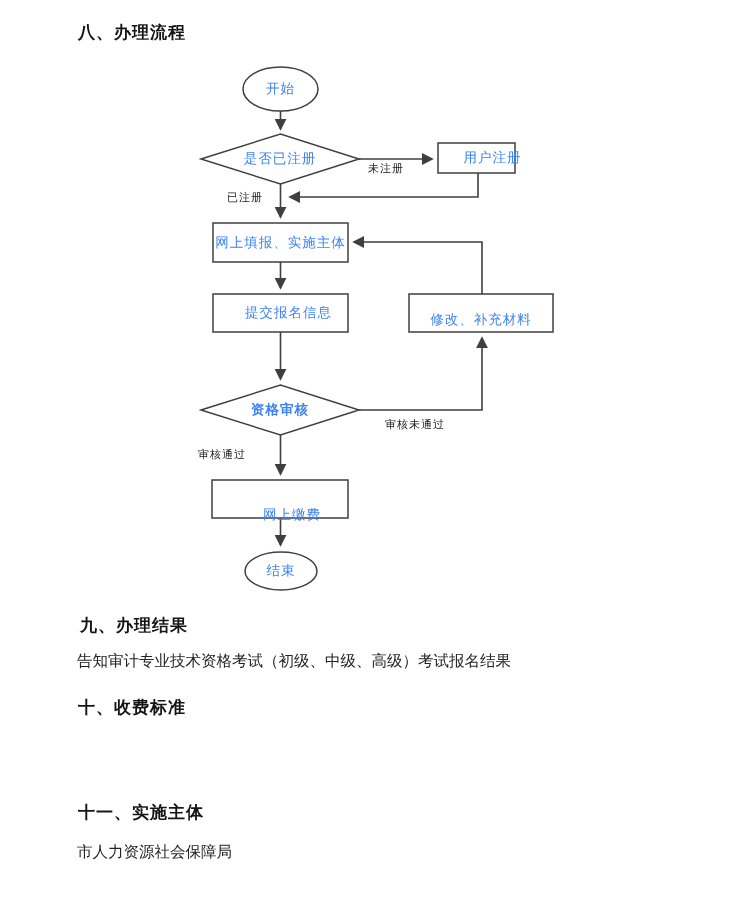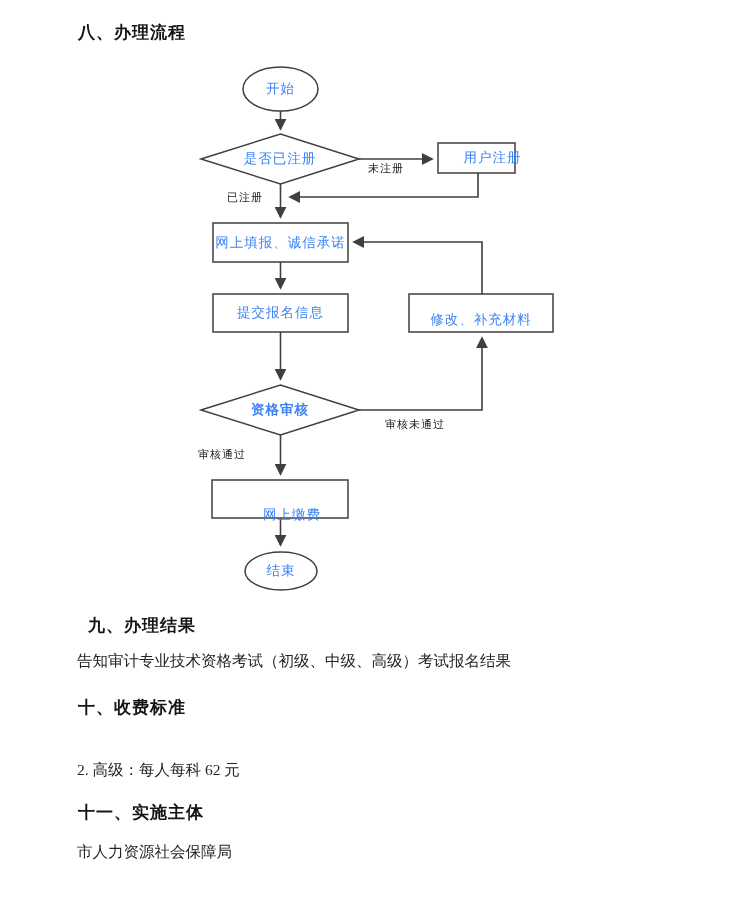--- a/index.html
+++ b/index.html
@@ -93,34 +93,33 @@
       <rect x="409" y="294" width="144" height="38"></rect>
       <polygon points="201,410 280.5,385 359,410 280.5,435"></polygon>
       <rect x="212" y="480" width="136" height="38"></rect>
       <ellipse cx="281" cy="571" rx="36" ry="19"></ellipse>
     </g>
   </svg>
 
   <div class="node" style="left:243px; top:67px; width:75px; height:44px;">开始</div>
   <div class="node" style="left:201px; top:134px; width:158px; height:50px;">是否已注册</div>
   <div class="node" style="left:438px; top:143px; width:77px; height:30px;padding-left:16px;">用户注册</div>
-  <div class="node" style="left:213px; top:223px; width:135px; height:39px;">网上填报、诚信承诺</div>
-  <div class="node" style="left:213px; top:294px; width:135px; height:38px;">提交报名信息</div>
+  <div class="node" style="left:213px; top:223px; width:135px; height:39px;">网上填报、实施主体</div>
+  <div class="node" style="left:213px; top:294px; width:135px; height:38px;padding-left:8px;">提交报名信息</div>
   <div class="node" style="left:409px; top:294px; width:144px; height:52px;">修改、补充材料</div>
   <div class="node" style="left:201px; top:385px; width:158px; height:50px;font-weight:bold;">资格审核</div>
   <div class="node" style="left:212px; top:496px; width:160px; height:38px;">网上缴费</div>
   <div class="node" style="left:245px; top:552px; width:72px; height:38px;">结束</div>
 
   <div class="edge-label" style="left:368px; top:161px;">未注册</div>
   <div class="edge-label" style="left:227px; top:190px;">已注册</div>
   <div class="edge-label" style="left:385px; top:417px;">审核未通过</div>
   <div class="edge-label" style="left:198px; top:447px;">审核通过</div>
 
-  <div class="heading" style="left:88px; top:614px;">九、办理结果</div>
+  <div class="heading" style="left:80px; top:614px;">九、办理结果</div>
   <div class="body-text" style="left:77px; top:651px;">告知审计专业技术资格考试（初级、中级、高级）考试报名结果</div>
 
   <div class="heading" style="left:78px; top:696px;">十、收费标准</div>
-  <div class="body-text" style="left:77px; top:760px;">2. 高级：每人每科 62 元</div>
 
   <div class="heading" style="left:78px; top:801px;">十一、实施主体</div>
   <div class="body-text" style="left:77px; top:842px;">市人力资源社会保障局</div>
 
 </div>
 
 </body></html>

